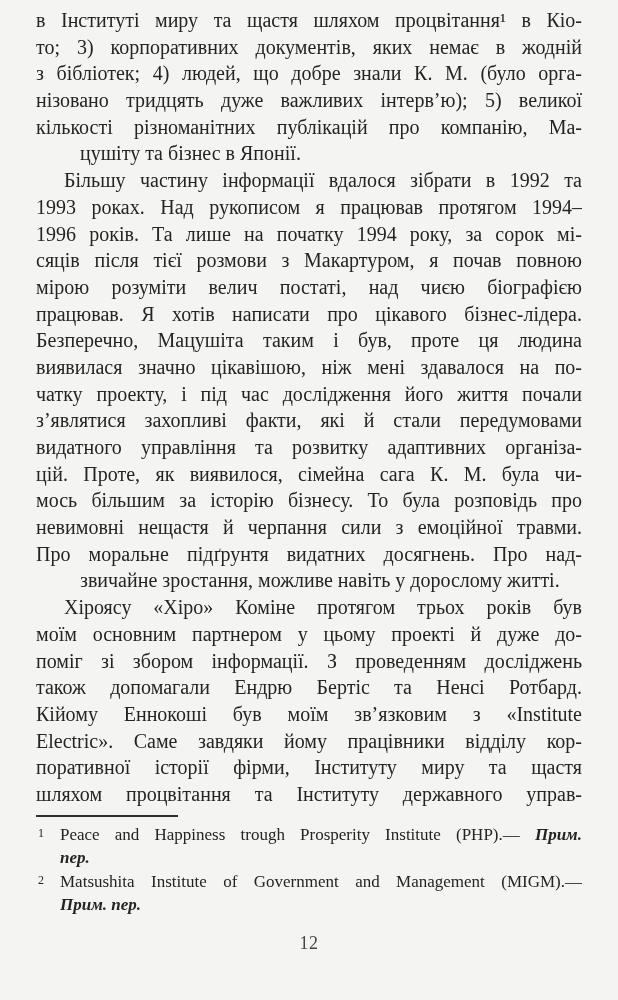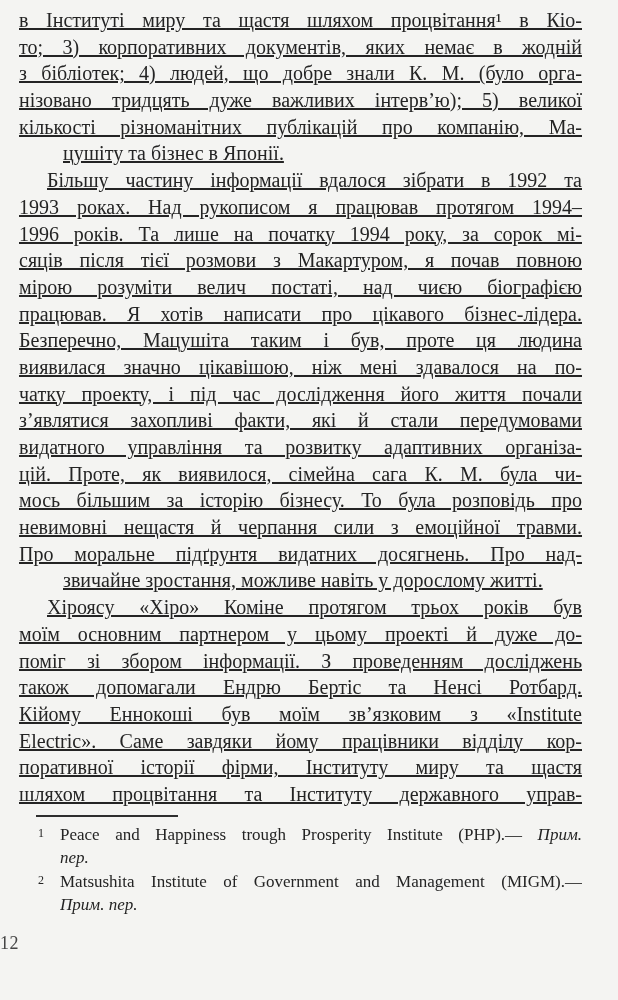--- a/index.html
+++ b/index.html
@@ -11,22 +11,21 @@
     position: relative;
     width: 618px;
     height: 1000px;
     margin: 0 auto;
     background: #f4f4f2;
     font-family: "Liberation Serif", serif;
     color: #242424;
     overflow: hidden;
   }
   .main-text {
-    padding: 7px 36px 0 19px;
-    text-decoration: underline;
+    padding: 7px 36px 0 36px;
   }
   .paragraph {
     margin: 0;
   }
   .line {
     font-size: 20px;
     line-height: 26.7px;
     height: 26.7px;
     overflow: hidden;
     text-align: justify;
@@ -66,24 +65,25 @@
     height: 23.5px;
     overflow: hidden;
     text-align: justify;
     text-align-last: justify;
   }
   .fn-line.last {
     text-align-last: left;
   }
   .fn-line .italic {
     font-style: italic;
+    font-weight: bold;
   }
   .page-number {
     margin-top: 16px;
-    text-align: left;
+    text-align: center;
     font-size: 18px;
     color: #454545;
     letter-spacing: 0.5px;
   }
 </style>
 </head>
 <body>
 
 <div class="page">
   <div class="main-text">

